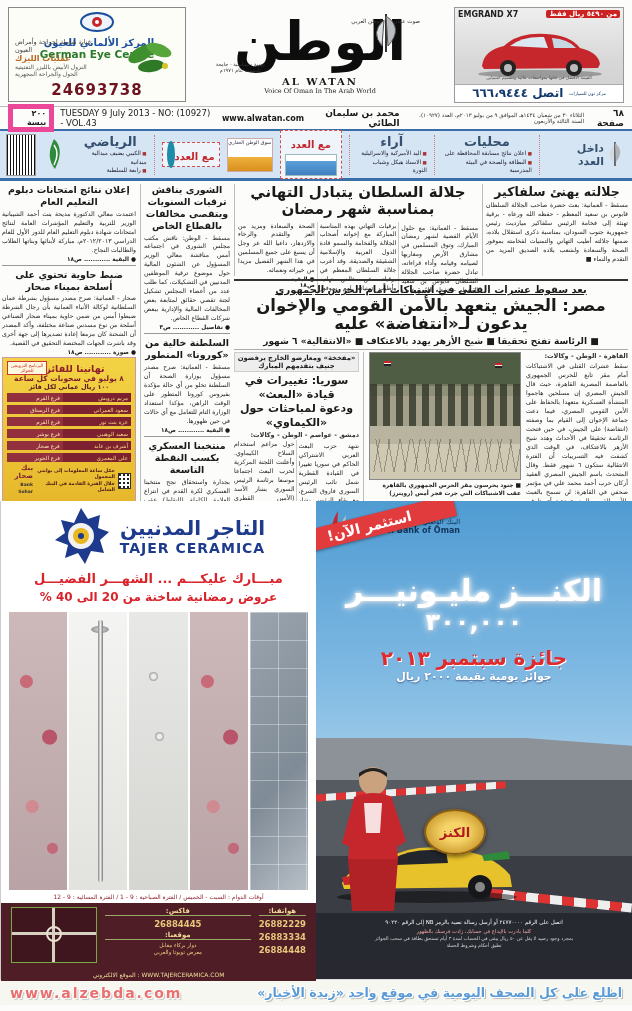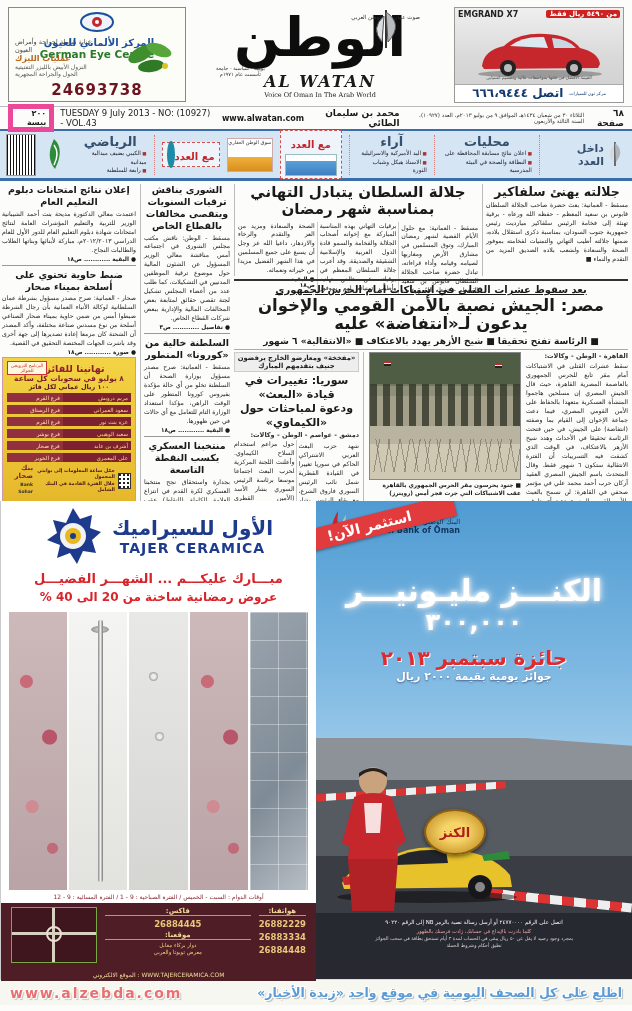--- a/index.html
+++ b/index.html
@@ -20,21 +20,21 @@
   .eye-lines .l1 { color:#444; font-size:6.5px; }
   .eye-lines .l2 { color:#b5651d; font-weight:bold; font-size:8px; }
   .eye-lines .l3 { color:#555; font-size:6px; }
   .eye-ad .phone { position:absolute; bottom:2px; left:0; right:0; font-size:15px; font-weight:bold; color:#6d1420; letter-spacing:1px; direction:ltr; }
   .leaf { position:absolute; top:28px; right:8px; }
   .logo-block { flex:1; text-align:center; position:relative; padding-top:2px; }
   .logo-ar { font-size:54px; font-weight:bold; line-height:0.95; color:#0d0d0d; letter-spacing:-2px; }
   .logo-side-r { position:absolute; top:4px; right:34px; font-size:5.5px; color:#333; }
   .logo-side-l { position:absolute; bottom:22px; left:30px; font-size:5px; color:#333; text-align:center; }
   .sail { position:absolute; top:-2px; left:50%; transform:translateX(46px); }
-  .logo-en { font-size:16px; font-weight:bold; letter-spacing:2px; margin-top:9px; font-family:"DejaVu Serif", serif;font-style:italic; }
+  .logo-en { font-size:10px; font-weight:bold; letter-spacing:2px; margin-top:9px; font-family:"DejaVu Serif", serif; }
   .logo-slogan { font-size:6.5px; color:#222; font-family:"DejaVu Serif", serif; }
   .car-ad { width:170px; height:96px; border:1px solid #999; background:linear-gradient(#efefef,#d8d8d8 55%,#cfcfcf); position:relative; overflow:hidden; }
   .car-ad .topline { display:flex; justify-content:space-between; padding:2px 3px; align-items:center; }
   .car-ad .brand { font-size:8px; font-weight:bold; color:#222; direction:ltr; }
   .car-ad .offer { font-size:7px; color:#fff; background:#c22; border-radius:2px; padding:0 3px; font-weight:bold; }
   .car-ad .desc { position:absolute; bottom:22px; right:3px; left:3px; font-size:4.5px; color:#555; text-align:center; }
   .car-ad .callbar { position:absolute; bottom:0; left:0; right:0; height:18px; background:#fff; border-top:1px solid #aaa; display:flex; align-items:center; justify-content:center; gap:6px; }
   .car-ad .call { font-size:12px; font-weight:bold; color:#123a6e; }
   .car-ad .dealer { font-size:4.5px; color:#123a6e; }
   
@@ -412,21 +412,21 @@
           <span class="bank-logo">
             <span>بنك صحار</span><br>
             <span class="en">Bank Sohar</span>
           </span>
         </div>
       </div>
     </div>
 
     <section class="a-egypt">
       <div class="kicker">بعد سقوط عشرات القتلى في اشتباكات أمام الحرس الجمهوري</div>
-      <h1 class="egypt-head">مصر: الجيش نصية بالأمن القومي والإخوان يدعون لـ«انتفاضة» عليه</h1>
+      <h1 class="egypt-head">مصر: الجيش يتعهد بالأمن القومي والإخوان يدعون لـ«انتفاضة» عليه</h1>
       <div class="egypt-sub">■ الرئاسة تفتح تحقيقا   ■ شيخ الأزهر يهدد بالاعتكاف   ■ «الانتقالية» ٦ شهور</div>
       <div class="egypt-row">
         <div class="egypt-body">
           <div class="byline">القاهرة - الوطن - وكالات:</div>
           <p class="body-txt">سقط عشرات القتلى في الاشتباكات أمام مقر تابع للحرس الجمهوري بالعاصمة المصرية القاهرة، حيث قال الجيش المصري إن مسلحين هاجموا المنشأة العسكرية متعهدا بالحفاظ على الأمن القومي المصري، فيما دعت جماعة الإخوان إلى القيام بما وصفته (انتفاضة) على الجيش، في حين فتحت الرئاسة تحقيقا في الأحداث وهدد شيخ الأزهر بالاعتكاف، في الوقت الذي كشفت فيه التسريبات أن الفترة الانتقالية ستكون ٦ شهور فقط. وقال المتحدث باسم الجيش المصري العقيد أركان حرب أحمد محمد علي في مؤتمر صحفي في القاهرة: لن نسمح بالعبث بالأمن القومي المصري تحت أي ظرف، مؤكدا أن المعتصمين في الميادين كافة يمكنهم مغادرة أماكنهم بمنتهى الأمان ودون أي ملاحقة.</p>
           <p class="more-line">● البقية ................ ص١٨</p>
           <p class="more-line">● تفاصيل .............. ص١٤</p>
         </div>
         <div class="photo-wrap">
           <div class="photo">
@@ -503,21 +503,21 @@
         <div class="t1">اتصل على الرقم ٢٤٧٧٠٠٠٠ أو أرسل رسالة نصية بالرمز NB إلى الرقم ٩٠٢٢٠</div>
         <div class="t2">كلما بادرت بالإيداع في حسابك، زادت فرصتك بالظهور</div>
         <div class="t3">بمجرد وجود رصيد لا يقل عن ٥٠ ريال يبقى في الحساب لمدة ٣ أيام تستحق بطاقة في سحب الجوائز</div>
         <div class="t4">تطبق أحكام وشروط الحملة</div>
       </div>
     </div>
 
     <div class="tajer">
       <div class="tajer-head">
         <div class="tajer-names">
-          <div class="tajer-ar">الأول للسيراميك</div>
+          <div class="tajer-ar">التاجر المدنيين</div>
           <div class="tajer-en">TAJER CERAMICA</div>
         </div>
         <svg width="58" height="58" viewBox="0 0 58 58">
           <polygon points="29,1 36,12 48,8 46,21 57,25 48,33 52,46 39,44 33,57 26,46 13,51 16,38 3,33 13,26 9,13 22,16" fill="#1e3a8c"></polygon>
           <circle cx="29" cy="29" r="13" fill="#f2f2f2"></circle>
           <circle cx="29" cy="29" r="8" fill="#e8b820"></circle>
           <circle cx="29" cy="29" r="3" fill="#1e3a8c"></circle>
         </svg>
       </div>
       <div class="greet">مبـــارك عليكـــم ... الشهـــر الفضيـــل</div>

